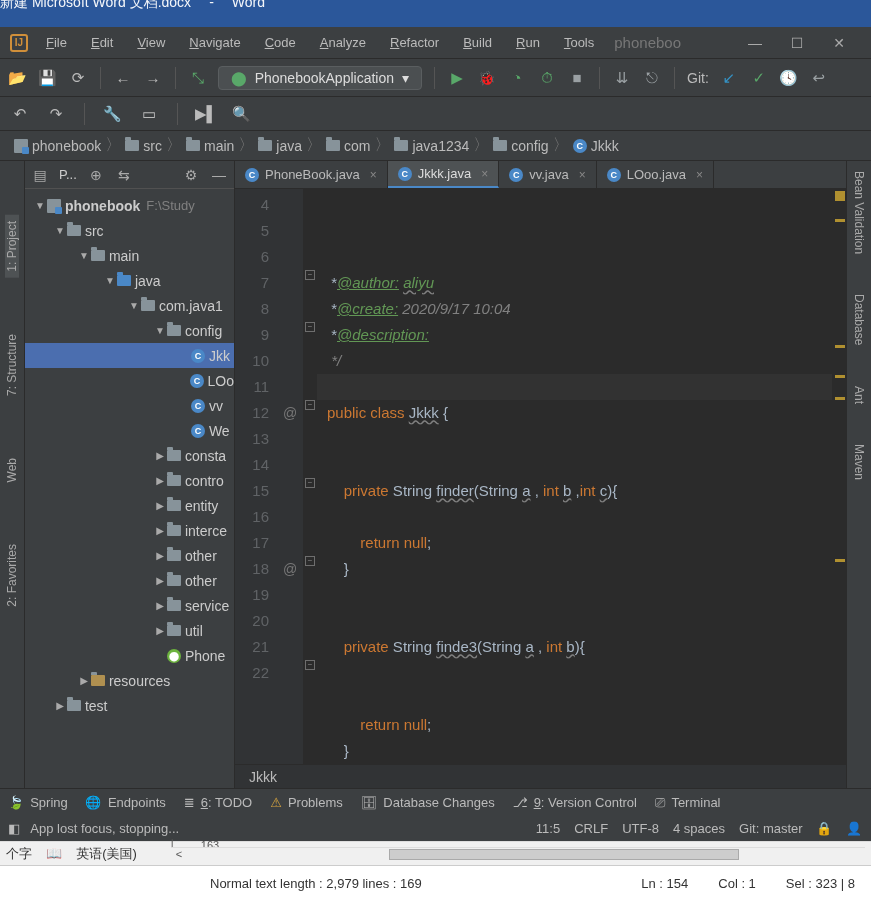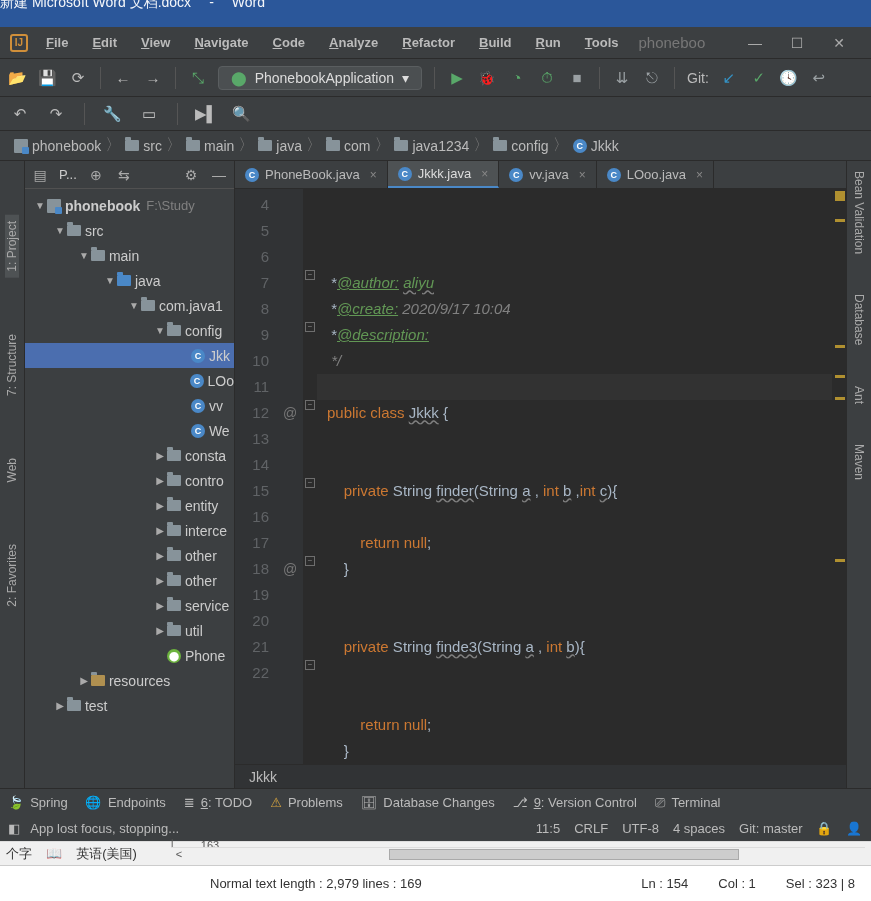--- a/index.html
+++ b/index.html
@@ -7,21 +7,21 @@
 
   
   .word-bar { height: 27px; background: #2b579a; color: #fff; display: flex; align-items: flex-start; justify-content: flex-start; font-size: 14px; position: relative; }
   .word-bar .wtxt { display: flex; gap: 18px; margin-top:-6px;}
   .word-bar .wtxt span { opacity:.95; }
   .word-bar .app { opacity:.6; }
 
   
   .ide { flex: 1; display: flex; flex-direction: column; background: #0369a1; position: relative; }
   .ide-titlebar { height: 32px; background: #3c3f41; border-bottom:1px solid #2b2b2b; display: flex; align-items: center; padding: 0 6px; font-size: 13px; color: #bbb; }
-  .ide-titlebar .tmenu { display: flex; gap: 4px; margin-left: 8px; font-weight: bold; }
+  .ide-titlebar .tmenu { display: flex; gap: 4px; margin-left: 8px; }
   .ide-titlebar .tmenu .mi { padding: 4px 10px; cursor: default; }
   .ide-titlebar .tmenu .mi u { text-decoration: underline; }
   .ide-titlebar .proj-name { margin-left: 10px; color:#777; font-size:15px; }
   .win-ctrls { margin-left: auto; display: flex; gap: 18px; padding-right:14px; }
   .win-ctrls span { width: 24px; text-align: center; color:#aaa; font-size:14px; }
   .appicon { width:18px; height:18px; background:#3c3f41; border:2px solid #d08f3a; border-radius:3px; display:inline-flex; align-items:center; justify-content:center; font-size:10px; font-weight:bold; color:#d08f3a; margin-left:4px;}
 
   
   .toolbar { height: 38px; background: #3c3f41; display: flex; align-items: center; padding: 0 8px; gap: 10px; border-bottom: 1px solid #2b2b2b; }
   .tb-ico { width: 20px; height: 20px; display:inline-flex; align-items:center; justify-content:center; color:#bbb; font-size:15px;}

